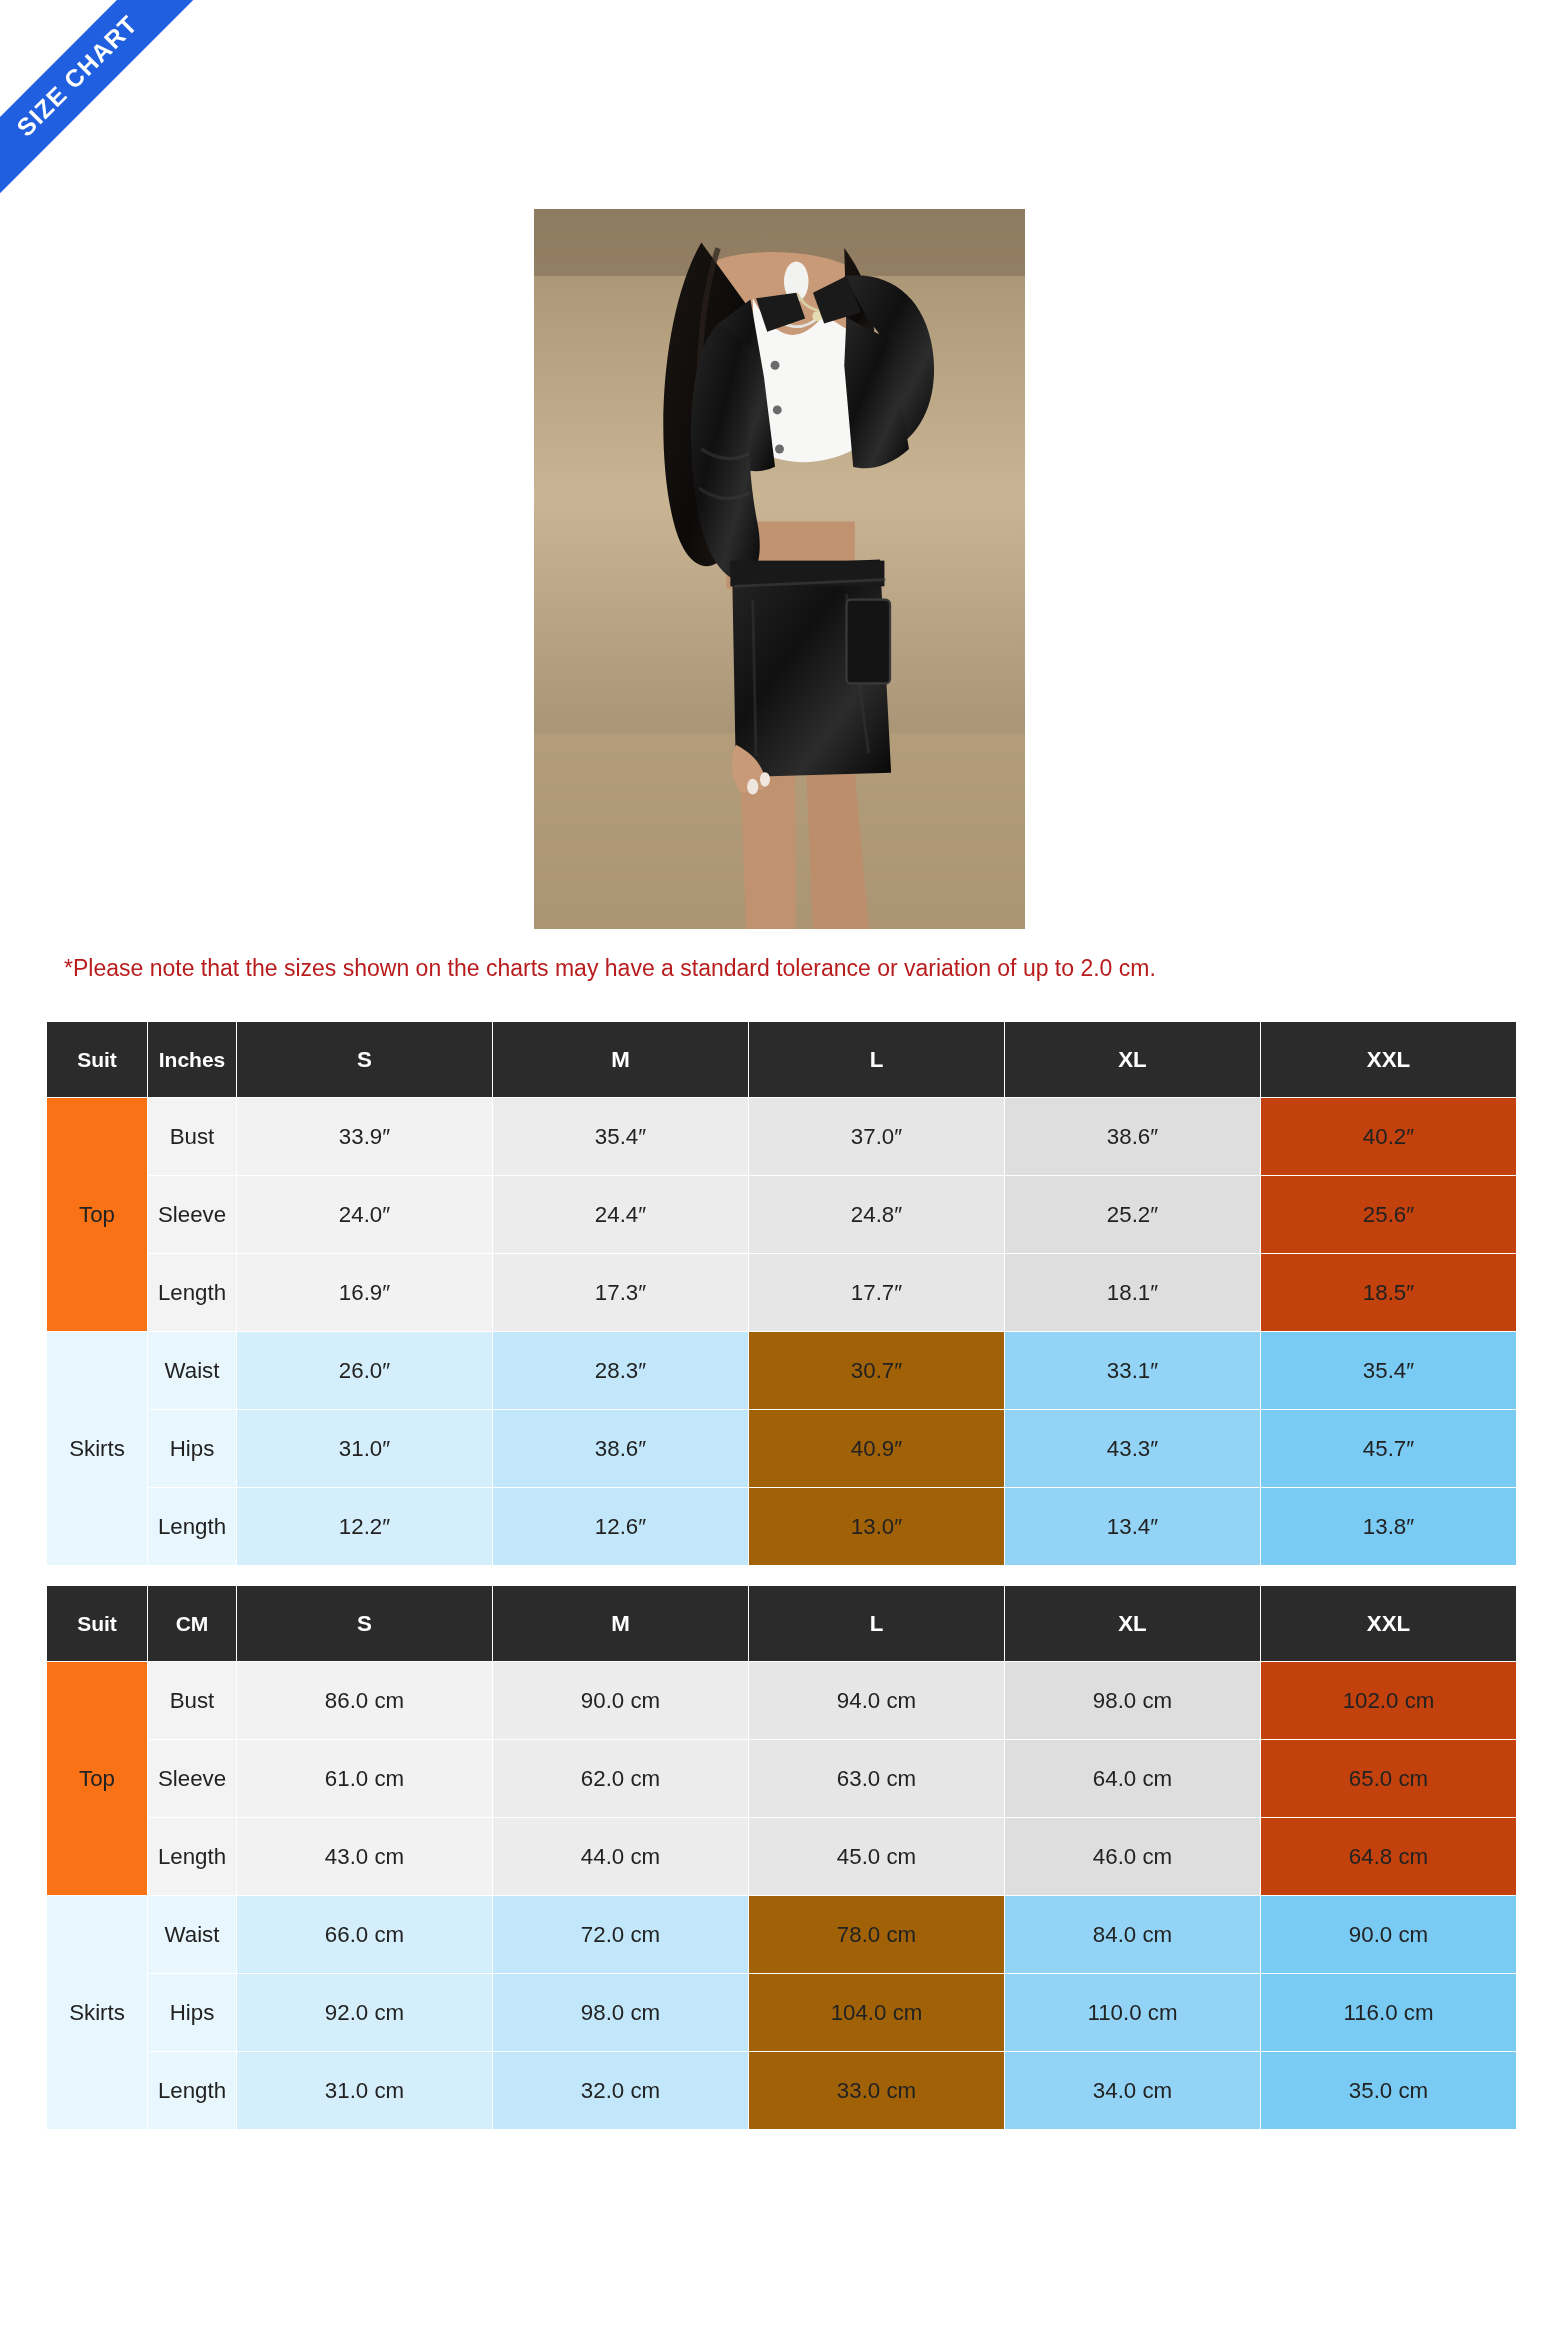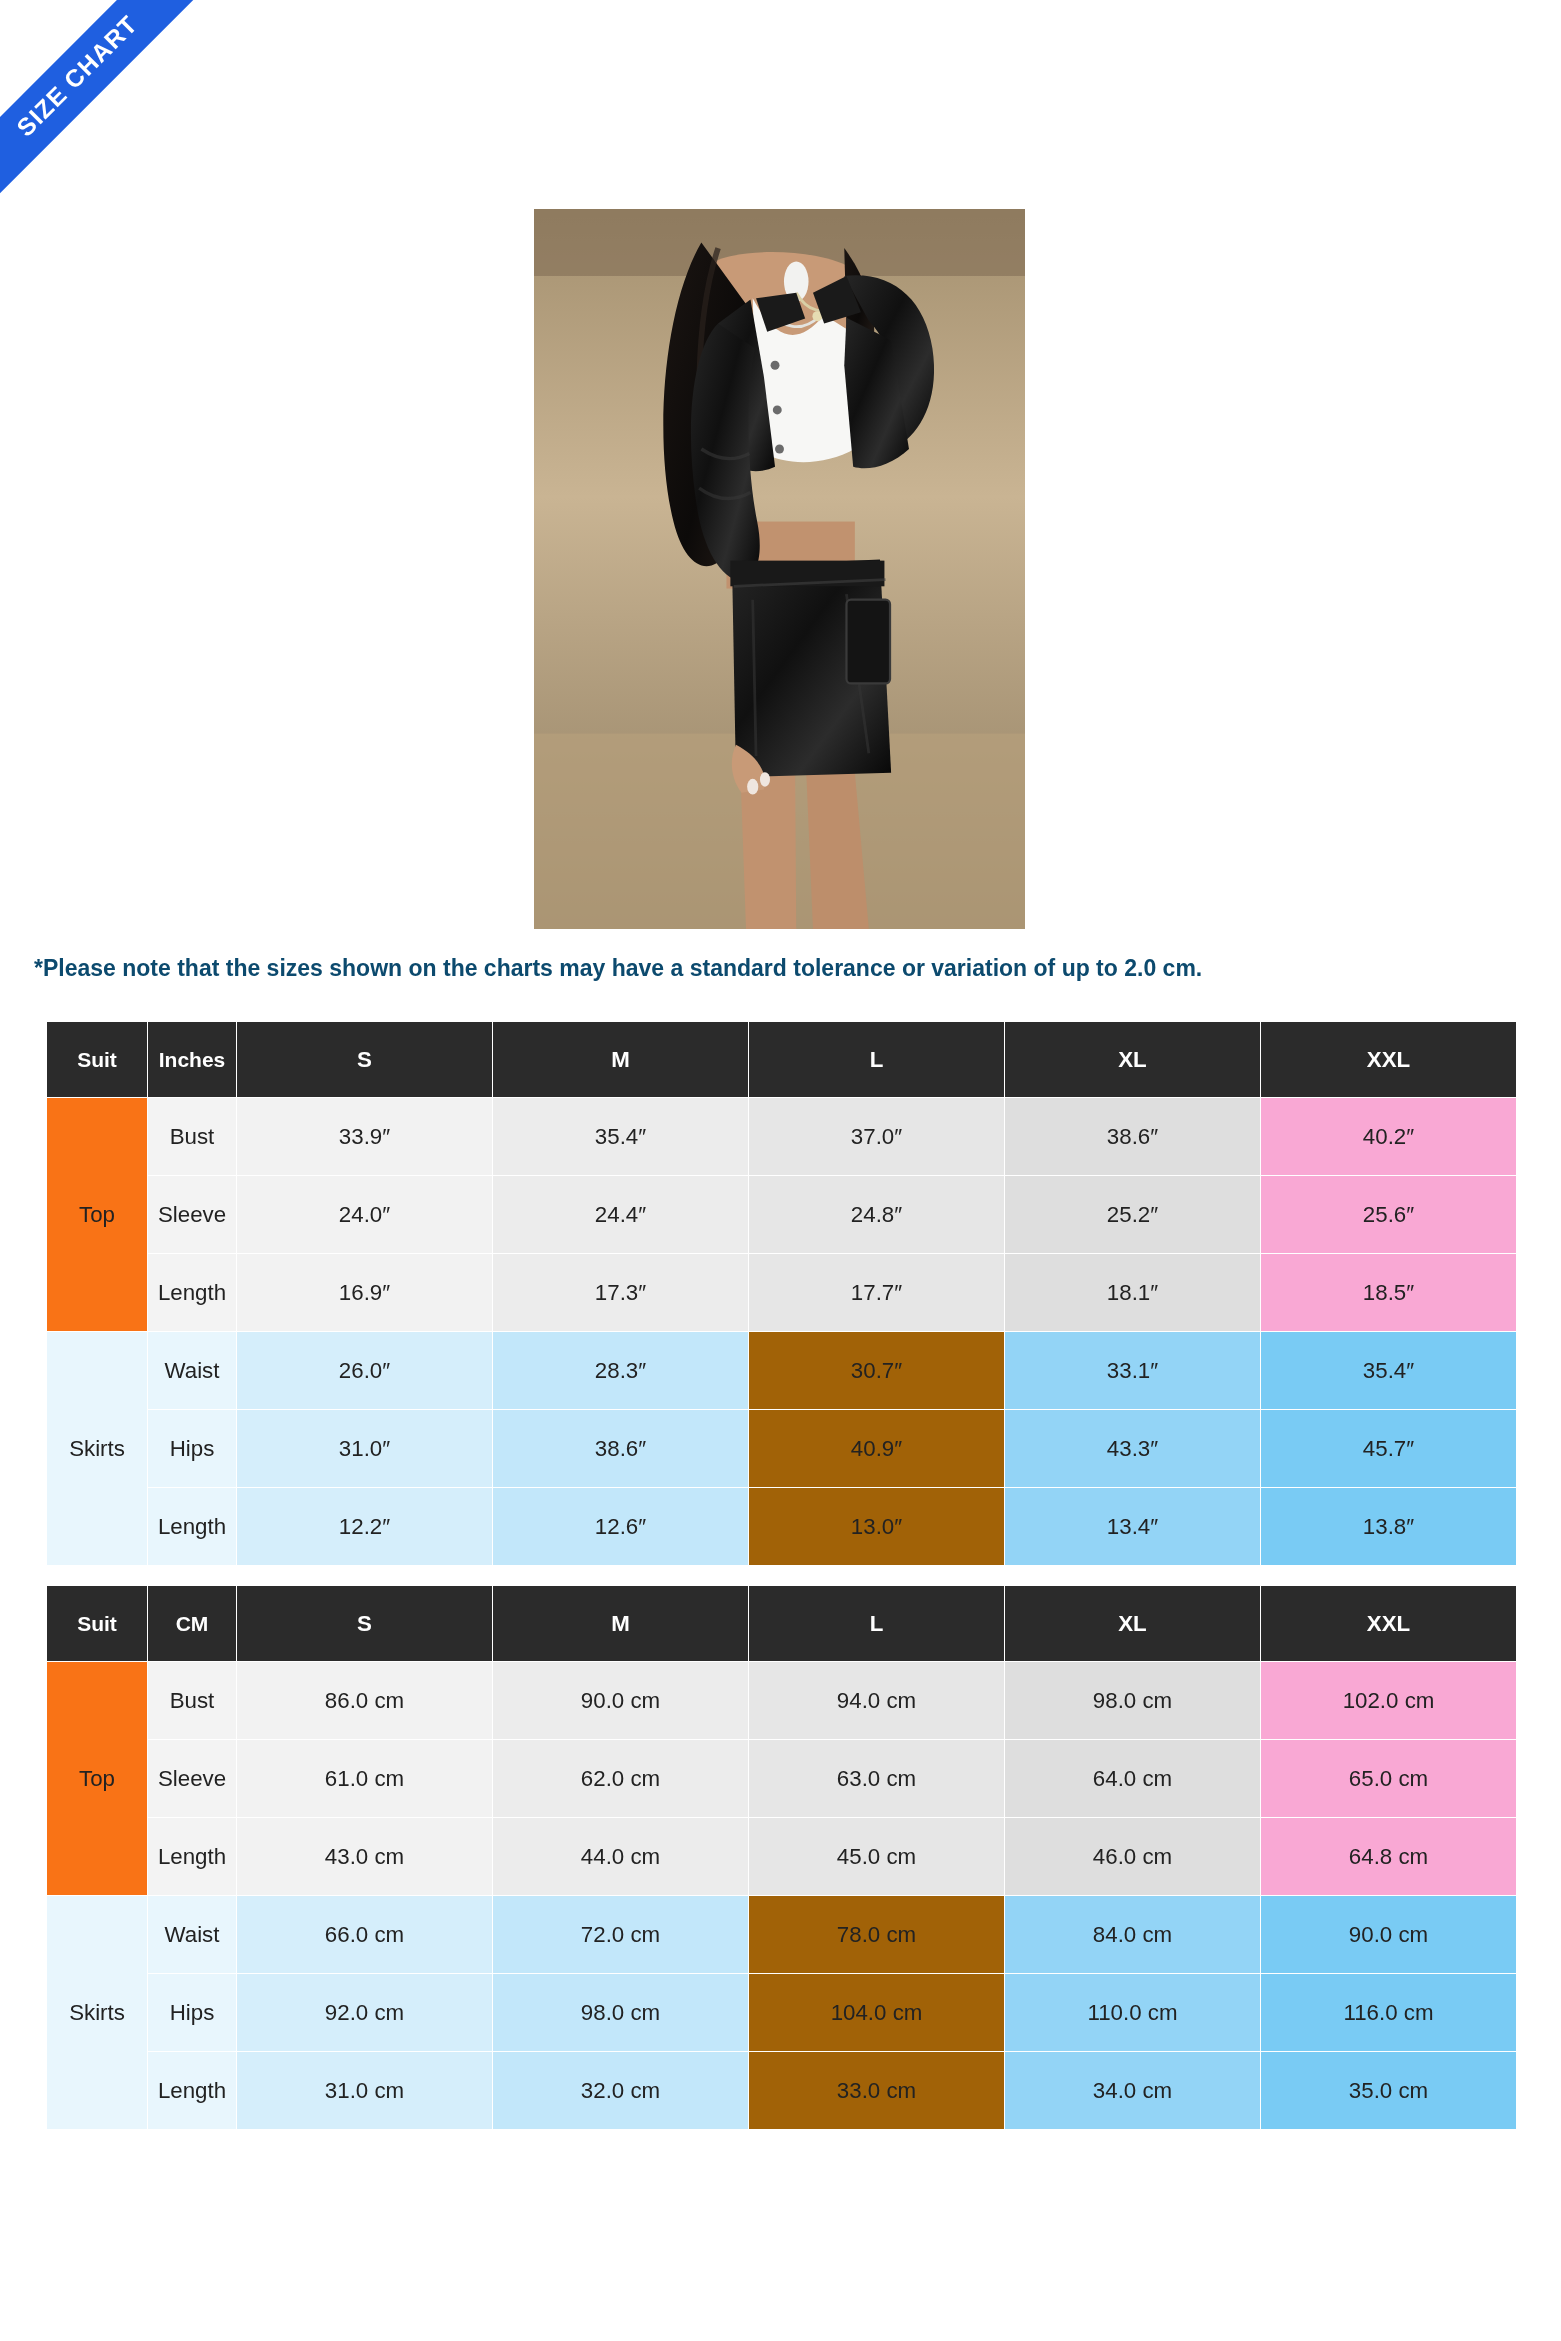--- a/index.html
+++ b/index.html
@@ -49,27 +49,26 @@
     width: 491px;
     height: 720px;
     overflow: hidden;
     background: #c9b292;
   }
   .hero svg { display: block; width: 100%; height: 100%; }
 
   
   .note {
     position: absolute;
-    left: 34px;
+    left: 64px;
     top: 954px;
     width: 1474px;
-    color: #0c4a6e;
+    color: #b91c1c;
     font-size: 23px;
     line-height: 1.25;
-    font-weight: bold;
   }
 
   
   .chart {
     position: absolute;
     left: 46px;
     width: 1469px;
     border-collapse: collapse;
     table-layout: fixed;
   }
@@ -108,21 +107,21 @@
     color: #222222;
   }
 
   
   tr.top-row td.meas { background: #f3f3f3; }
   tr.top-row td.group-label { background: #f97316; }
   tr.top-row td.v0 { background: #f2f2f2; }
   tr.top-row td.v1 { background: #ececec; }
   tr.top-row td.v2 { background: #e6e6e6; }
   tr.top-row td.v3 { background: #dedede; }
-  tr.top-row td.v4 { background: #f9a8d4; }
+  tr.top-row td.v4 { background: #c2410c; }
 
   
   tr.skirt-row td.meas { background: #e8f6fd; }
   tr.skirt-row td.group-label { background: #e8f6fd; }
   tr.skirt-row td.v0 { background: #d5eefb; }
   tr.skirt-row td.v1 { background: #c2e7fa; }
   tr.skirt-row td.v2 { background: #a16207; }
   tr.skirt-row td.v3 { background: #93d4f6; }
   tr.skirt-row td.v4 { background: #79cbf4; }
 </style>

